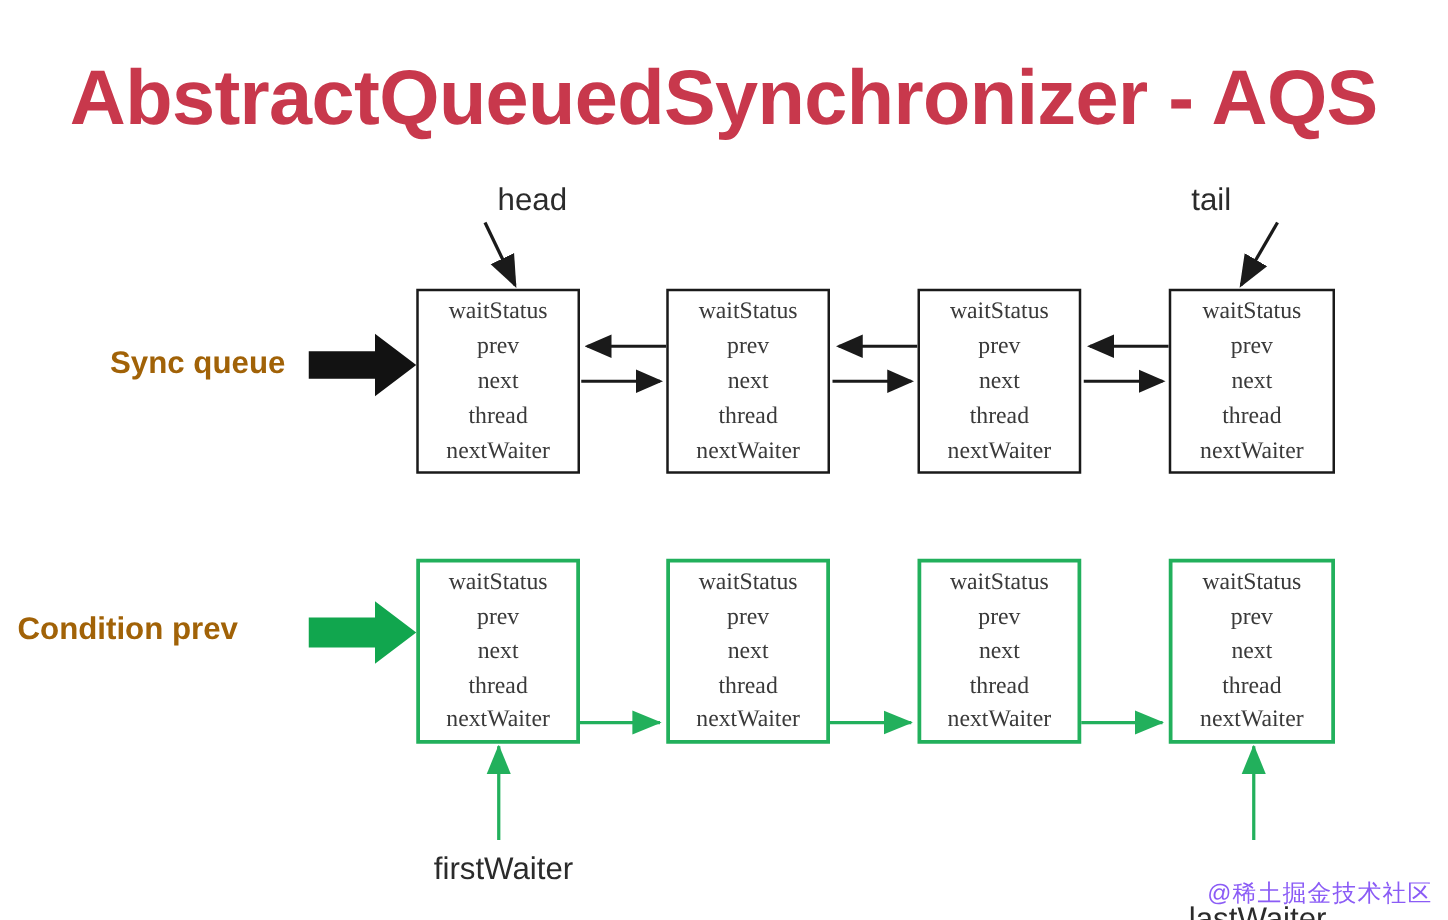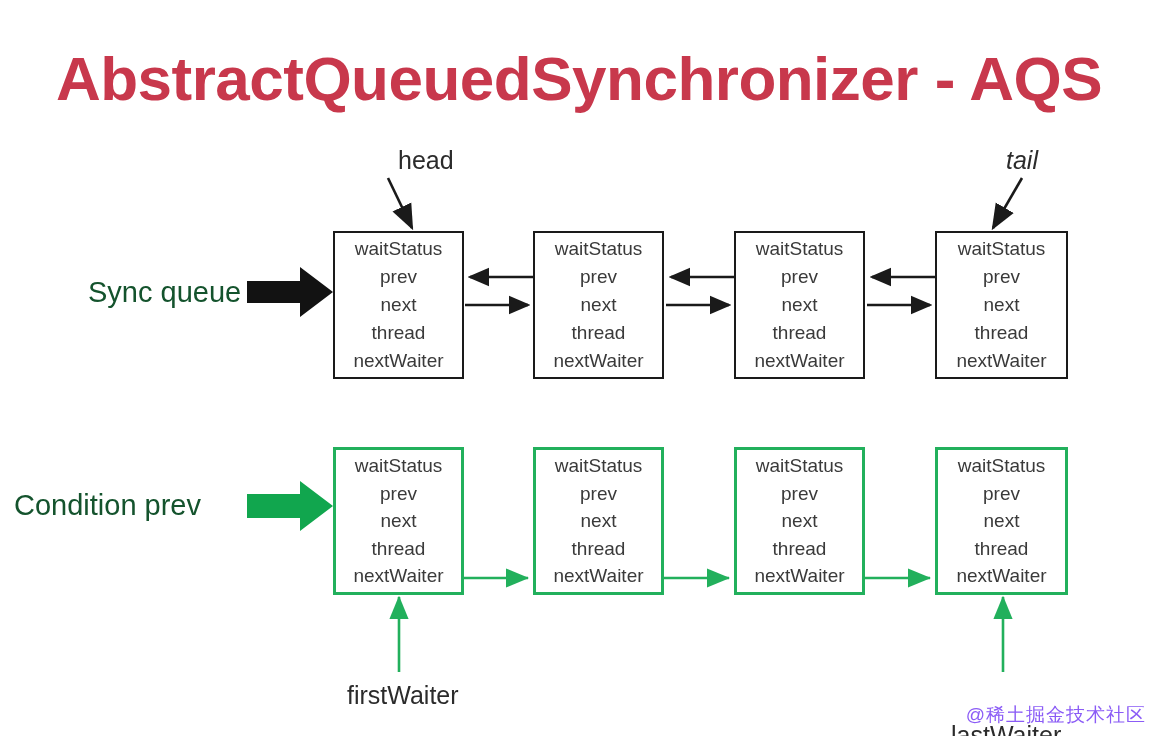--- a/index.html
+++ b/index.html
@@ -37,43 +37,45 @@
   
   .node {
     position: absolute;
     box-sizing: border-box;
     background: #ffffff;
     display: flex;
     flex-direction: column;
     justify-content: center;
     align-items: center;
     z-index: 5;
+    font-family: Liberation Serif, serif;
   }
   .node.sync {
     border: 2px solid #1a1a1a;
   }
   .node.cond {
     border: 3px solid #22b05c;
   }
   .node .field {
     font-size: 19px;
     color: #3a3a3a;
     line-height: 1.47;
     white-space: nowrap;
   }
   .node.cond .field {
     line-height: 1.45;
   }
 
   
   .side-label {
     position: absolute;
-    font-size: 29px;
-    color: #14532d;
-    white-space: nowrap;
+    font-size: 25px;
+    color: #a16207;
+    white-space: nowrap;
+    font-weight: bold;
   }
 
   
   .pointer-label {
     position: absolute;
     font-size: 25px;
     color: #2b2b2b;
     white-space: nowrap;
   }
 
@@ -177,21 +179,21 @@
       <line x1="1003" y1="672" x2="1003" y2="597" stroke="#22b05c" stroke-width="2.6" marker-end="url(#ah-green)"></line>
     </g>
   </svg>
 
   <div class="side-label" style="left:88px; top:276px;">Sync queue</div>
 
   <div class="side-label" style="left:14px; top:489px;">Condition prev</div>
 
   <div class="pointer-label" style="left:365px; top:146px;margin-left:33px;">head</div>
 
-  <div class="pointer-label" style="left:1006px; top:146px;font-style:italic;">tail</div>
+  <div class="pointer-label" style="left:953px; top:146px;">tail</div>
 
   <div class="pointer-label" style="left:347px; top:681px;text-align:center;">firstWaiter</div>
 
   <div class="pointer-label" style="left:951px; top:721px;">lastWaiter</div>
 
   <div class="node sync" style="left:333px; top:231px; width:131px; height:148px;">
     <div class="field">waitStatus</div>
     <div class="field">prev</div>
     <div class="field">next</div>
     <div class="field">thread</div>

